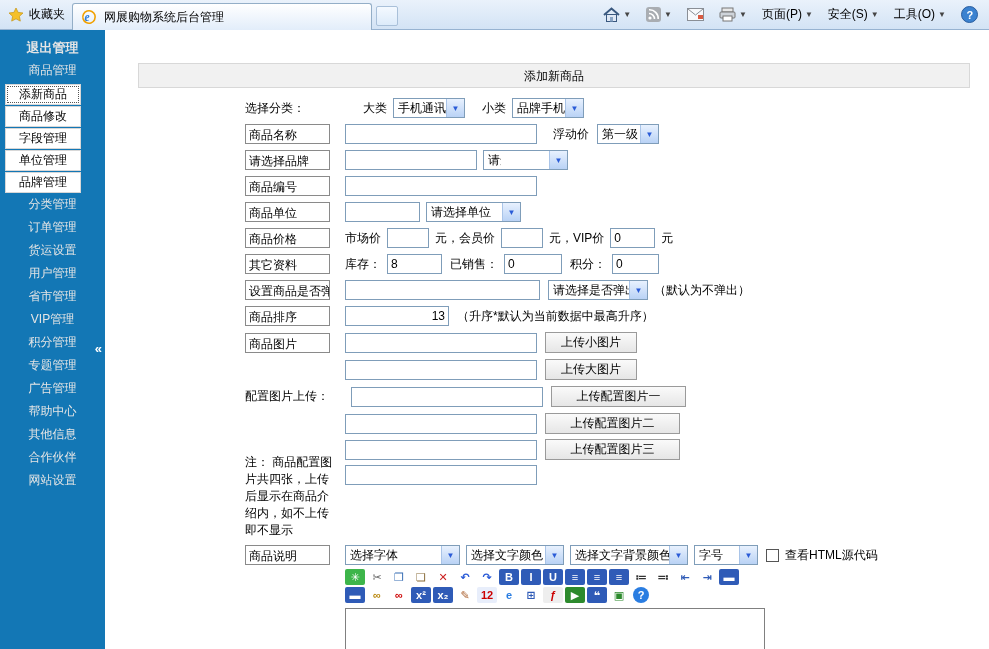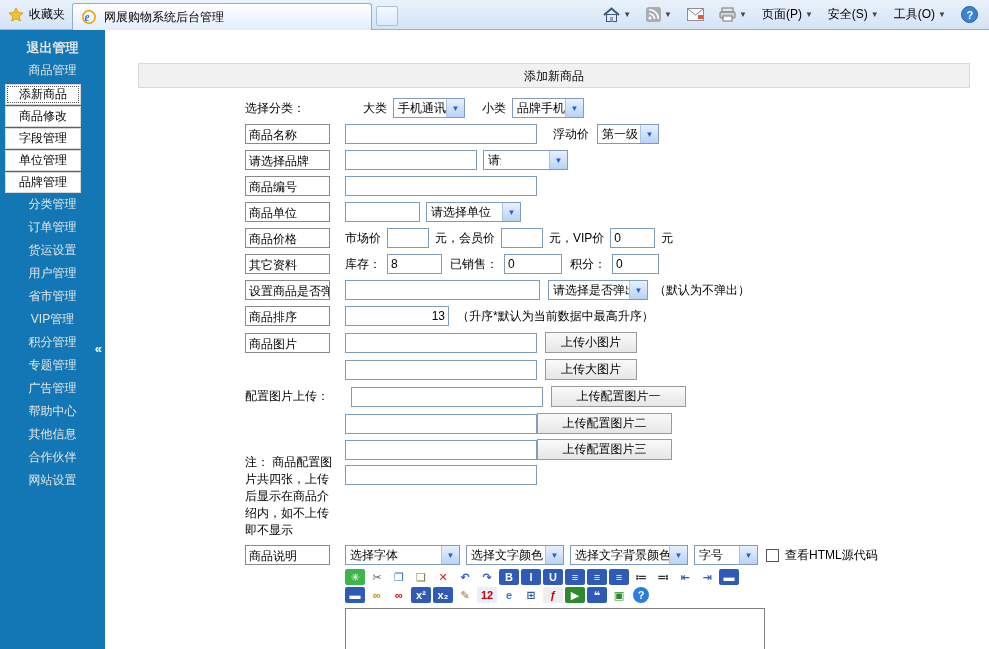--- a/index.html
+++ b/index.html
@@ -53,21 +53,21 @@
   .sel100{width:100px;} .sel115{width:115px;} .sel98{width:98px;} .sel118{width:118px;} .sel52{width:64px;}
   .btn{height:21px;border:1px solid #9a9a9a;background:linear-gradient(#fafafa,#e6e6e6);
     font:12px "Liberation Sans","DejaVu Sans",sans-serif;cursor:pointer;flex:none;}
   .btn.w92{width:92px;} .btn.w135{width:135px;}
   .ml16{margin-left:16px!important;} .ml17{margin-left:17px!important;} .ml18{margin-left:18px!important;}
   .ml8{margin-left:8px!important;}
   .hint{white-space:nowrap;}
   .cfg-wrap{display:flex;margin-left:107px;align-items:flex-start;}
   .cfg-note{width:95px;margin-right:5px;line-height:17px;flex:none;margin-top:41px;}
   .cfg-rows .frow2{display:flex;align-items:center;margin:0 0 5px 0;}
-  .cfg-rows .frow2 > * + *{}
+  .cfg-rows .frow2 > * + *{margin-left:8px;}
   .checkbox{width:13px;height:13px;border:1px solid #555;background:#fff;box-sizing:border-box;flex:none;cursor:pointer;}
   .ed-toolbar{margin:3px 0 0 207px;line-height:0;}
   .ed-icon{display:inline-flex;width:20px;height:16px;margin:1px 2px 1px 0;align-items:center;justify-content:center;
     font-size:11px;font-weight:bold;border-radius:2px;cursor:pointer;line-height:16px;}
   .ed-icon.circle{border-radius:50%;width:16px;margin:1px 4px 1px 2px;}
   .desc-area{margin:4px 0 0 207px;width:420px;height:110px;border:1px solid #808080;resize:none;box-sizing:border-box;}
 </style>
 </head>
 <body>
 

